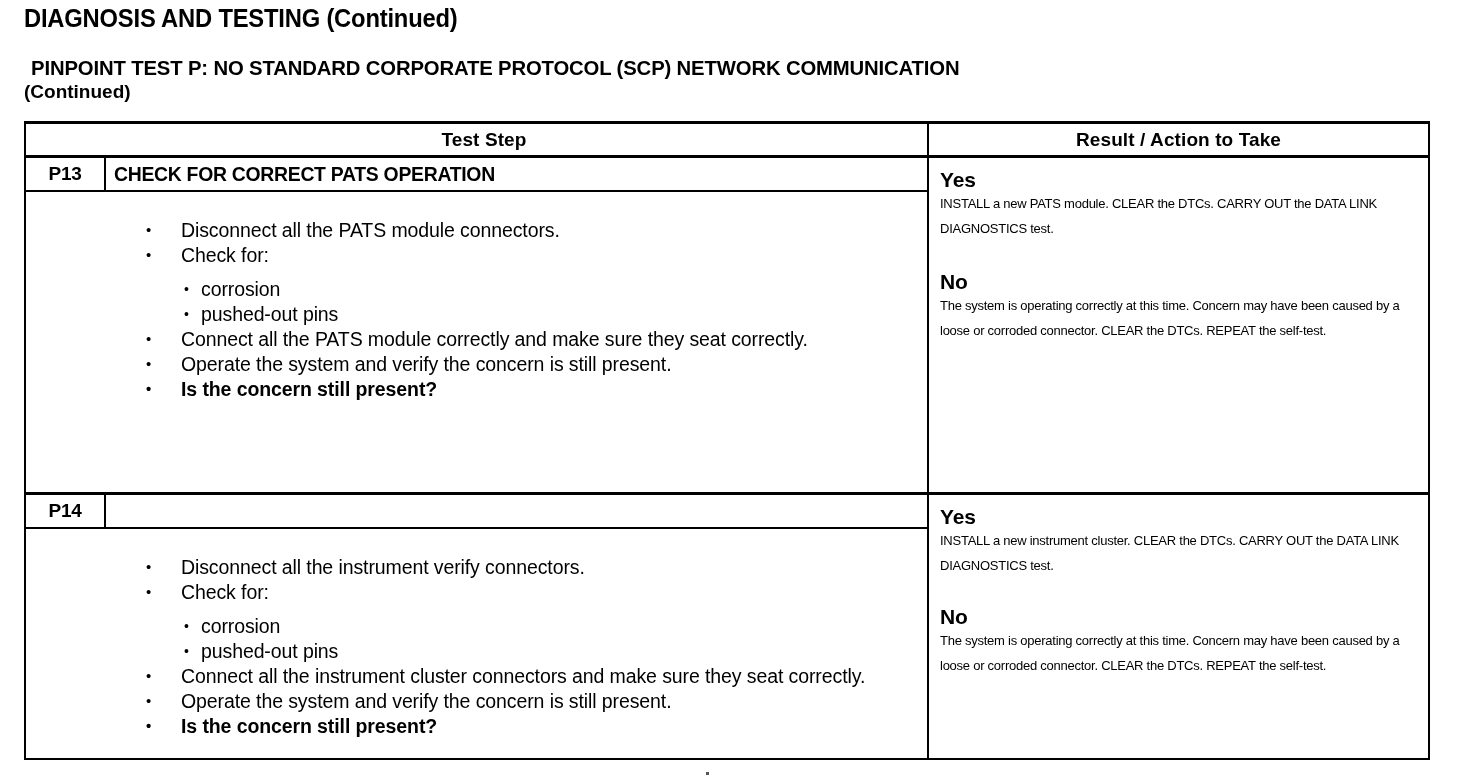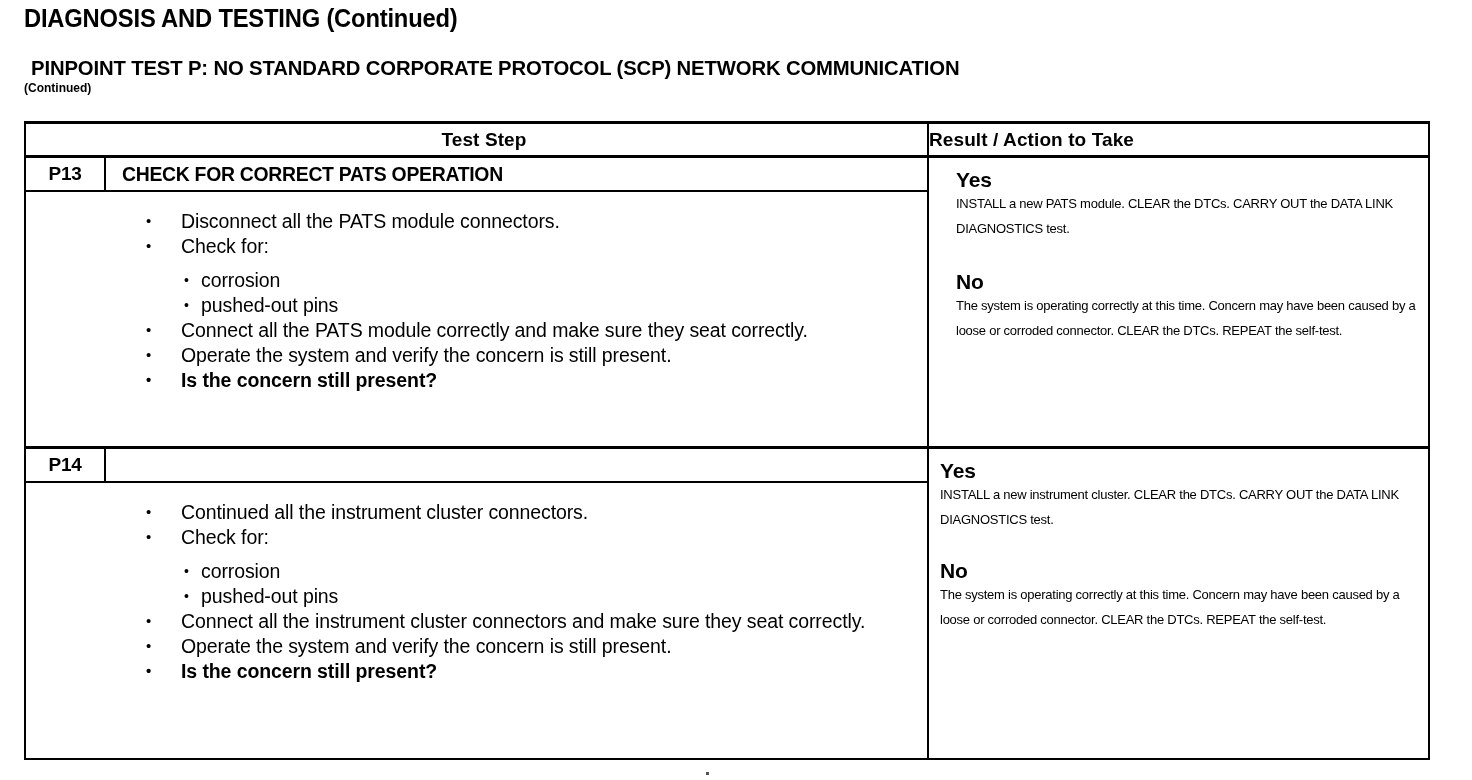--- a/index.html
+++ b/index.html
@@ -37,21 +37,21 @@
     text-align: left;
   }
   .subtitle-line1 {
     font-size: 20.5px;
     font-weight: bold;
     letter-spacing: -0.15px;
     white-space: nowrap;
     transform: scaleX(0.99);
   }
   .subtitle-line2 {
-    font-size: 12px;
+    font-size: 19px;
     font-weight: bold;
     margin-top: 1px;
   }
 
   
   .pinpoint-table {
     position: absolute;
     left: 24px;
     top: 121px;
     width: 1406px;
@@ -75,36 +75,36 @@
     display: flex;
     align-items: center;
     justify-content: center;
     box-sizing: border-box;
     padding-left: 15px;
   }
   .th-result {
     flex: 1;
     display: flex;
     align-items: center;
-    justify-content: flex-start;
+    justify-content: center;
     box-sizing: border-box;
     border-radius: 11px;
   }
   .th-label {
     font-size: 19px;
     font-weight: bold;
     letter-spacing: 0.1px;
   }
 
   
   .step-block {
     display: flex;
     flex: 0 0 auto;
   }
-  .step-block.first { height: 288px; gap: 16px; }
+  .step-block.first { height: 334px; }
   .step-block.second { flex: 1 1 auto; }
   .step-block.second .step-left { border-bottom: none; }
 
   .divider-row {
     height: 0;
     border-top: 3px solid #000;
     flex: 0 0 auto;
   }
 
   .step-left {
@@ -136,35 +136,35 @@
   }
   .step-code {
     font-size: 19px;
     font-weight: bold;
     letter-spacing: -0.3px;
   }
   .step-title-cell {
     flex: 1;
     display: flex;
     align-items: center;
-    padding-left: 16px;
+    padding-left: 8px;
     box-sizing: border-box;
   }
   .step-title {
     font-size: 20px;
     font-weight: bold;
     letter-spacing: -0.3px;
     transform: scaleX(0.97);
     transform-origin: left center;
     white-space: nowrap;
   }
 
   .step-body {
     flex: 1;
-    padding: 17px 10px 0 0;
+    padding: 26px 10px 0 0;
     box-sizing: border-box;
   }
 
   
   ul.bullets {
     list-style: none;
     margin: 0;
     padding: 0;
   }
   li.bullet {
@@ -293,21 +293,21 @@
 
   <div class="step-block second">
     <div class="step-left">
       <div class="step-title-row">
         <div class="step-code-cell">
           <span class="step-code">P14</span>
         </div>
       </div>
       <div class="step-body">
         <ul class="bullets">
-          <li class="bullet">Continued all the instrument cluster connectors.</li>
+          <li class="bullet">Disconnect all the instrument verify connectors.</li>
           <li class="bullet">Check for:</li>
           <li class="spacer-sm"></li>
           <li class="subbullet">corrosion</li>
           <li class="subbullet">pushed-out pins</li>
           <li class="bullet">Connect all the instrument cluster connectors and make sure they seat correctly.</li>
           <li class="bullet">Operate the system and verify the concern is still present.</li>
           <li class="bullet bold">Is the concern still present?</li>
         </ul>
       </div>
     </div>

